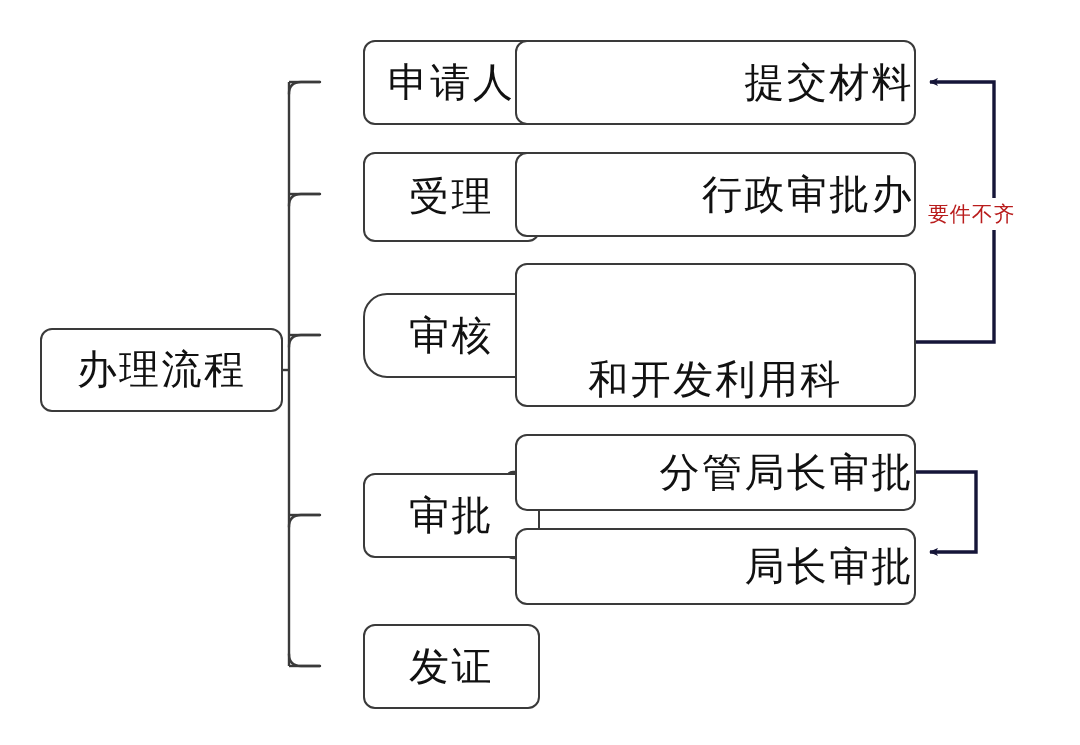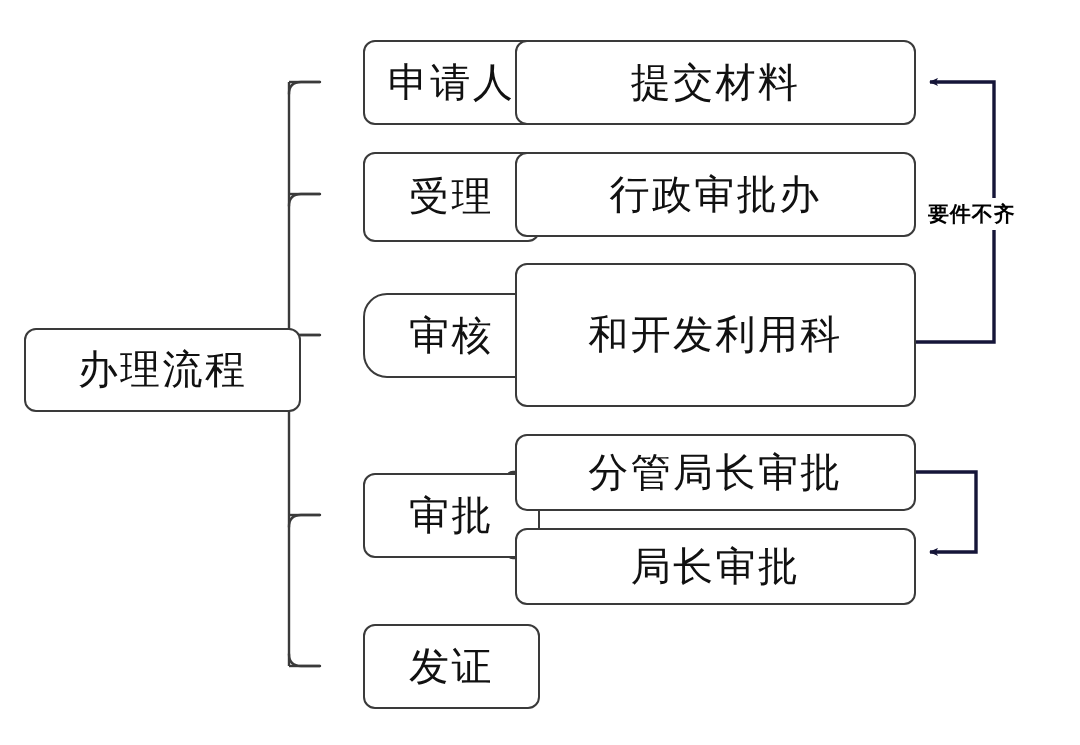--- a/index.html
+++ b/index.html
@@ -44,31 +44,32 @@
   }
   .node-root {
     font-size: 40px;
   }
   .node-stage {
     font-size: 40px;
     margin-left: 43px;
   }
   .node-detail {
     font-size: 40px;
+    justify-content: flex-end;
   }
   .node-detail.two-line {
     flex-direction: column;
     line-height: 1.28;
   }
   .loop-label {
     position: absolute;
     z-index: 3;
-    color: #000000;
+    color: #b91c1c;
     font-size: 21px;
-    font-weight: bold;
+    font-weight: normal;
     letter-spacing: 0.04em;
     background: #ffffff;
     padding: 2px 3px;
     white-space: nowrap;
   }
 </style>
 </head>
 <body>
 
 <div id="canvas">
@@ -118,21 +119,21 @@
 
     <g fill="none" stroke="#151538" stroke-width="3.4" stroke-linecap="butt" stroke-linejoin="miter">
       <path d="M 916 342 L 994 342 L 994 82 L 930 82" marker-end="url(#arrowhead)"></path>
     </g>
 
     <g fill="none" stroke="#151538" stroke-width="3.4" stroke-linecap="butt" stroke-linejoin="miter">
       <path d="M 916 472 L 976 472 L 976 552 L 930 552" marker-end="url(#arrowhead)"></path>
     </g>
   </svg>
 
-  <div class="node node-root" style="left:24px; top:328px; width:277px; height:84px;">
+  <div class="node node-root" style="left:40px; top:328px; width:243px; height:84px;">
     <span>办理流程</span>
   </div>
 
   <div class="node node-stage" style="left:320px; top:40px; width:177px; height:85px;">
     <span>申请人</span>
   </div>
 
   <div class="node node-stage" style="left:320px; top:152px; width:177px; height:90px;">
     <span>受理</span>
   </div>

